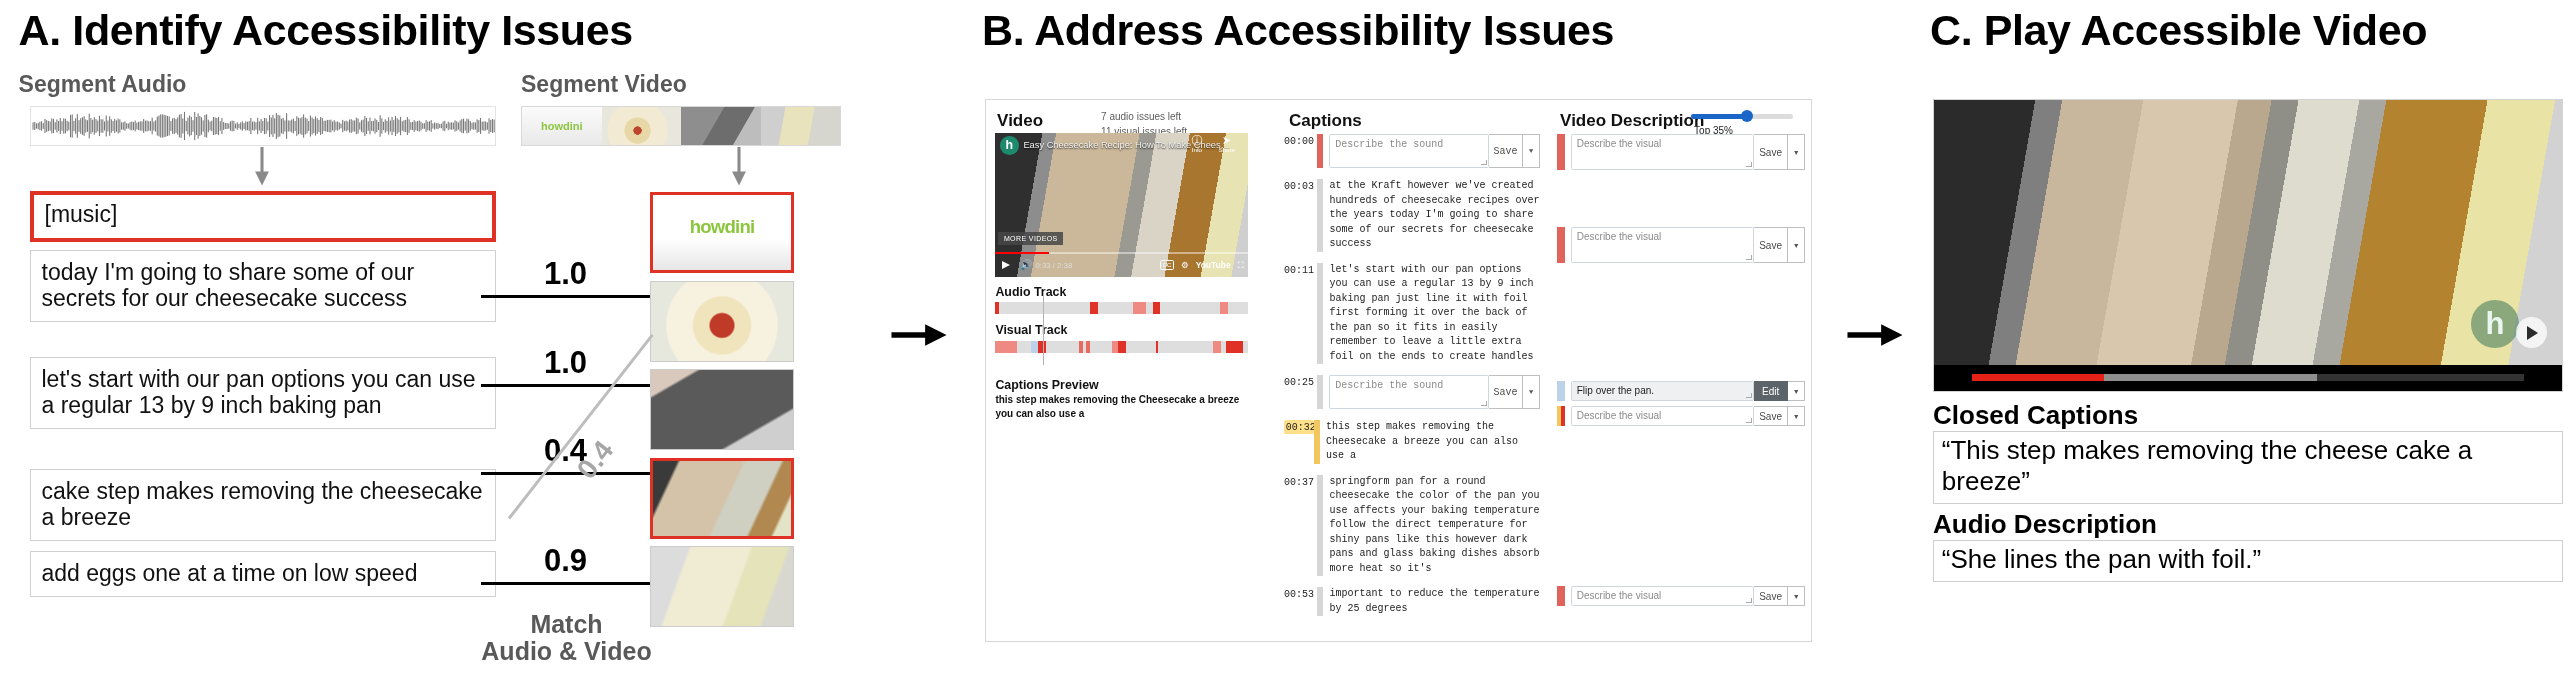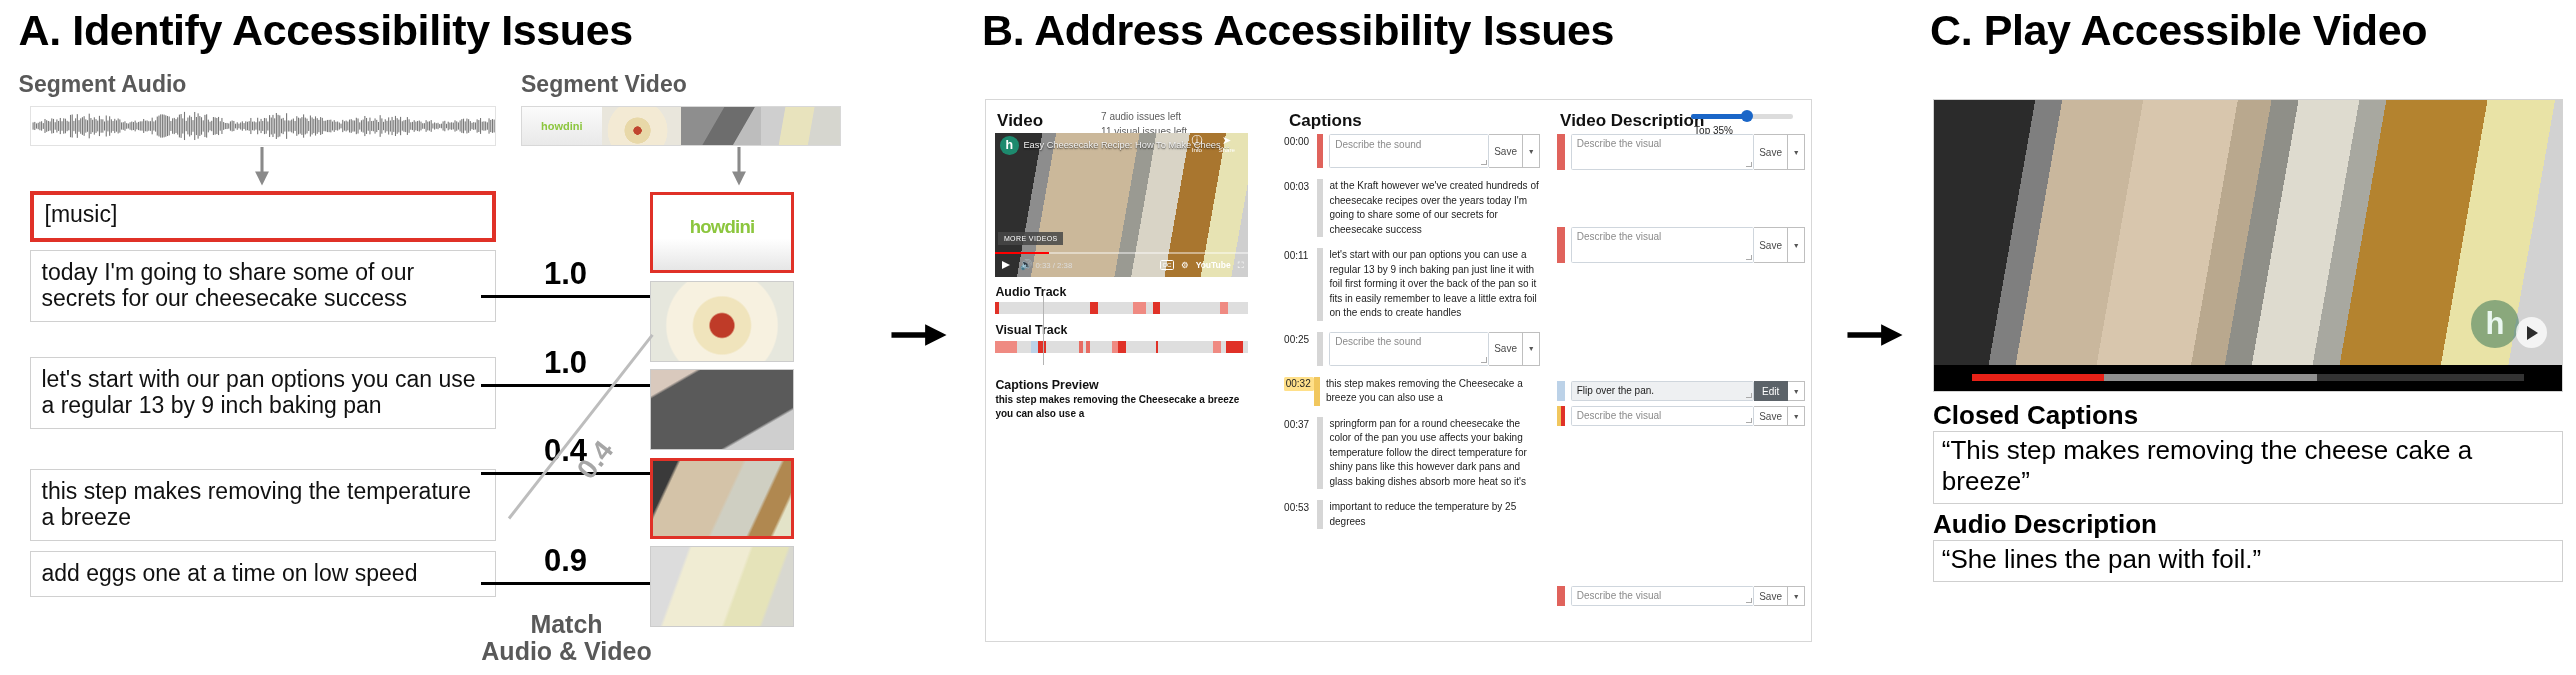--- a/index.html
+++ b/index.html
@@ -180,21 +180,21 @@
   #trackAudio { top: 202px; }
   #trackVisual { top: 241px; }
   .track .seg { height: 100%; }
   #playhead { position:absolute; left:57px; top:194px; width:0.8px; height:71px; background:#b4b4b4; }
   #capPreviewText {
     position:absolute; left:9.3px; top:293px; width:253px;
     font-weight:bold; font-size:10px; line-height:1.35; color:#111;
   }
 
   
-  #capCol { position:absolute; left:298px; top:34px; width:256px; }
+  #capCol { position:absolute; left:298px; top:34px; width:256px;font-family:Liberation Mono, monospace; }
   .cap-row { position: relative; display:flex; margin-bottom: 11px; }
   .cap-time {
     width: 33px; flex: none; font-size: 10px; color:#222; padding-top: 2.3px;
   }
   .cap-time.hl { background:#ffe08a; width:29.5px; height:14px; border-radius:1.6px; padding:1.6px 1.6px 0 1.6px; }
   .cap-bar { width: 6.2px; flex:none; margin-right: 6.2px; }
   .cap-text { flex: 1; font-size: 10px; line-height: 1.45; color:#1b1b1b; }
   .cap-input {
     flex: 1; display:flex; align-items:stretch; height: 26px;
   }
@@ -592,21 +592,21 @@
     <div class="tbox" id="tb1" style="top:250px;">
       <span>today I'm going to share some of our secrets for our cheesecake success</span>
     </div>
     <div class="tbox flag" id="tb0" style="top:191px;height:51px;">
       <span>[music]</span>
     </div>
     <div class="tbox" id="tb2" style="top:357px;">
       <span>let's start with our pan options you can use a regular 13 by 9 inch baking pan</span>
     </div>
     <div class="tbox" id="tb3" style="top:469px;">
-      <span>this step makes removing the temperature a breeze</span>
+      <span>cake step makes removing the cheesecake a breeze</span>
     </div>
     <div class="tbox" id="tb4" style="top:551px;">
       <span>add eggs one at a time on low speed</span>
     </div>
 
     <div class="vthumb flag" style="top:192px;background:linear-gradient(180deg,#ffffff 0 58%,#e6e6e6 100%);">
       <div style="position:absolute;left:50%;top:42%;transform:translate(-50%,-50%);font-weight:bold;font-size:18.6px;color:#8cc63e;letter-spacing:-0.8px;">howdini</div>
     </div>
     <div class="vthumb" style="top:281px;background:radial-gradient(circle at 50% 55%,#bf3b28 0 14%,#f0e4bc 16% 34%,#f7f1e0 36% 66%,#e6e7dd 68% 100%);"></div>
     <div class="vthumb" style="top:369px;background:linear-gradient(150deg,#d9c9bd 0 16%,#5a5a5a 18% 74%,#cfcfcf 76% 100%);"></div>

